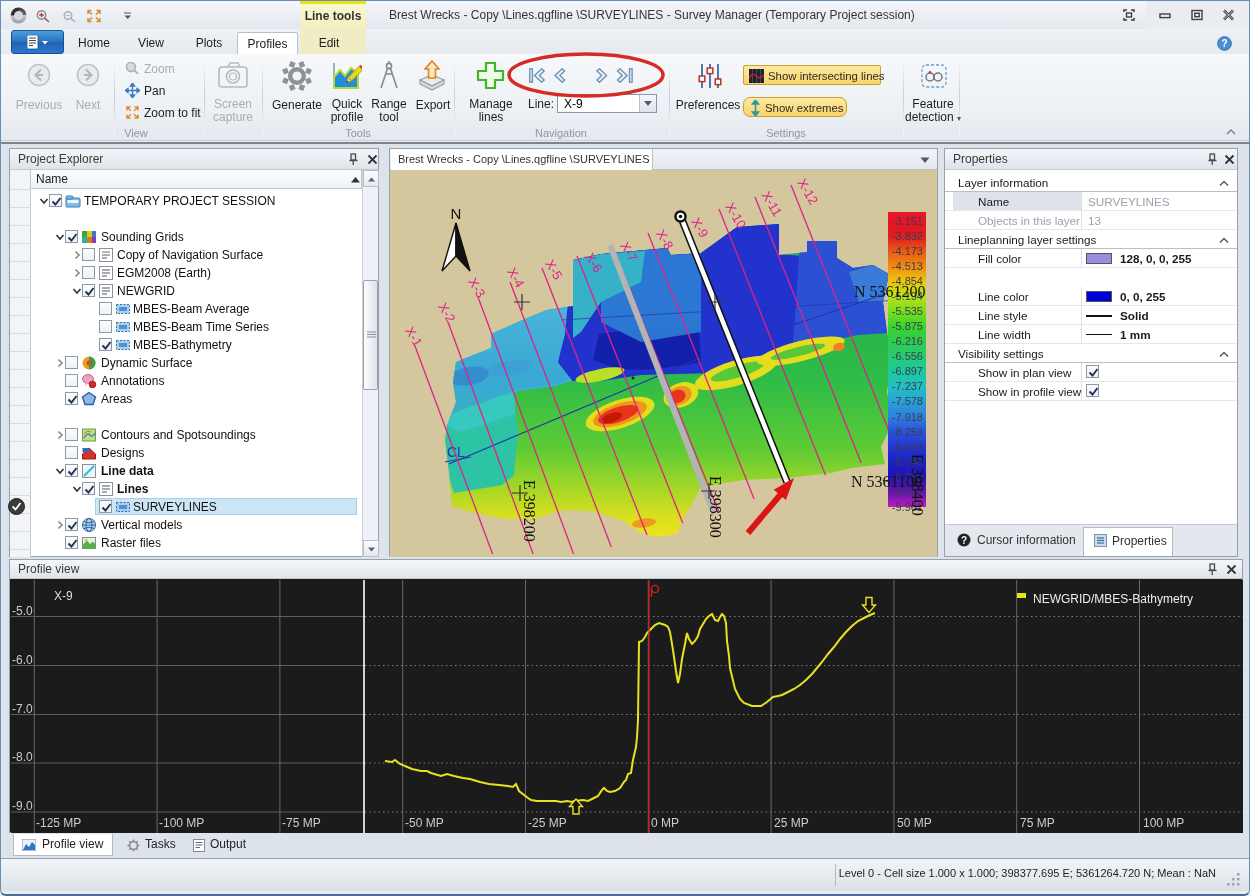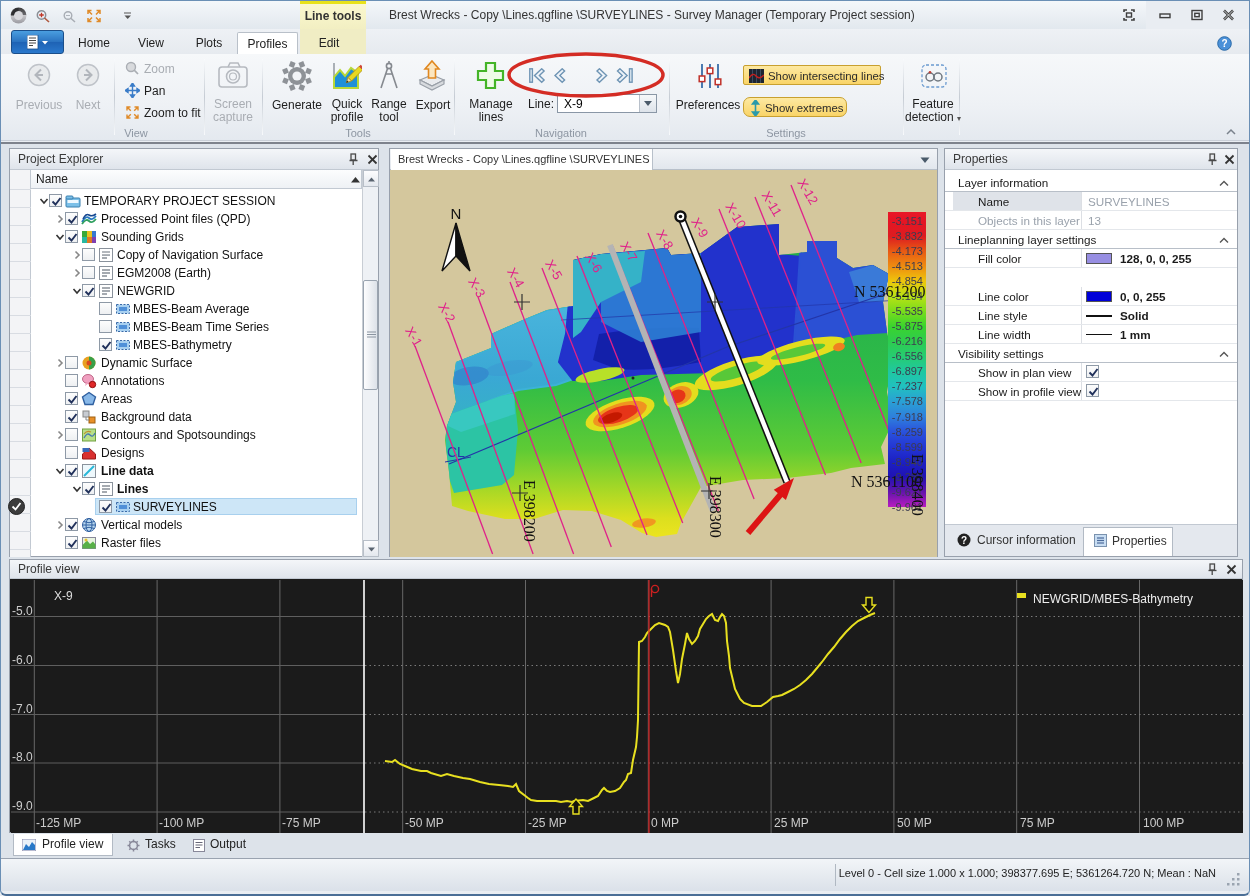--- a/index.html
+++ b/index.html
@@ -313,36 +313,20 @@
             <path d="M2.5 6.5 L5.5 9.5 L10.5 3" fill="none" stroke="#21315b" stroke-width="1.9"></path>
           </svg>
         </div>
 <svg class="ticon" style="left:34px" width="16" height="16">
           <rect x="1" y="5" width="14" height="9" rx="1" fill="#7cc0e8" stroke="#3a80b0"></rect>
           <rect x="1" y="3" width="7" height="3" rx="1" fill="#7cc0e8" stroke="#3a80b0"></rect>
           <rect x="2.5" y="7" width="11" height="3" fill="#eef8ff"></rect>
         </svg>
 <span class="tlabel" style="left:53px;">TEMPORARY PROJECT SESSION</span>
 </div>
-<div class="treerow" style="top:61px;">
-<svg class="exp" style="left:24px" width="10" height="10">
-          <path d="M3.5 1.5 L7 5 L3.5 8.5" fill="none" stroke="#888" stroke-width="1.6"></path>
-        </svg>
-<div class="cb" style="left:34px;">
-          <svg width="13" height="13">
-            <path d="M2.5 6.5 L5.5 9.5 L10.5 3" fill="none" stroke="#21315b" stroke-width="1.9"></path>
-          </svg>
-        </div>
-<svg class="ticon" style="left:50px" width="16" height="16">
-          <path d="M1 11 Q5 4 8 7 T15 5" fill="none" stroke="#2878c0" stroke-width="1.8"></path>
-          <path d="M1 13 Q5 7 8 10 T15 8" fill="none" stroke="#30a060" stroke-width="1.8"></path>
-          <path d="M2 8 Q5 2 8 4 T15 3" fill="none" stroke="#184890" stroke-width="1.6"></path>
-        </svg>
-<span class="tlabel" style="left:70px;">Processed Point files (QPD)</span>
-</div>
 <div class="treerow" style="top:79px;">
 <svg class="exp" style="left:24px" width="10" height="10">
           <path d="M1.5 3 L5 7 L8.5 3" fill="none" stroke="#333" stroke-width="1.6"></path>
         </svg>
 <div class="cb" style="left:34px;">
           <svg width="13" height="13">
             <path d="M2.5 6.5 L5.5 9.5 L10.5 3" fill="none" stroke="#21315b" stroke-width="1.9"></path>
           </svg>
         </div>
 <svg class="ticon" style="left:50px" width="16" height="16">
@@ -450,34 +434,20 @@
 <div class="treerow" style="top:241px;">
 <div class="cb" style="left:34px;">
           <svg width="13" height="13">
             <path d="M2.5 6.5 L5.5 9.5 L10.5 3" fill="none" stroke="#21315b" stroke-width="1.9"></path>
           </svg>
         </div>
 <svg class="ticon" style="left:50px" width="16" height="16">
           <path d="M8 1.5 L14.5 6 L12 13.5 L4 13.5 L1.5 6 Z" fill="#88b8e8" stroke="#3060a0" stroke-width="1.4"></path>
         </svg>
 <span class="tlabel" style="left:70px;">Areas</span>
-</div>
-<div class="treerow" style="top:259px;">
-<div class="cb" style="left:34px;">
-          <svg width="13" height="13">
-            <path d="M2.5 6.5 L5.5 9.5 L10.5 3" fill="none" stroke="#21315b" stroke-width="1.9"></path>
-          </svg>
-        </div>
-<svg class="ticon" style="left:50px" width="16" height="16">
-          <rect x="2" y="2" width="6" height="6" fill="#c8ccd2" stroke="#888"></rect>
-          <rect x="8" y="8" width="6" height="6" fill="#e89028" stroke="#a06010"></rect>
-          <line x1="5" y1="8" x2="5" y2="11" stroke="#888"></line>
-          <line x1="5" y1="11" x2="8" y2="11" stroke="#888"></line>
-        </svg>
-<span class="tlabel" style="left:70px;">Background data</span>
 </div>
 <div class="treerow" style="top:277px;">
 <svg class="exp" style="left:24px" width="10" height="10">
           <path d="M3.5 1.5 L7 5 L3.5 8.5" fill="none" stroke="#888" stroke-width="1.6"></path>
         </svg>
 <div class="cb" style="left:34px;"></div>
 <svg class="ticon" style="left:50px" width="16" height="16">
           <rect x="1.5" y="2" width="13" height="12" fill="#b8e088" stroke="#70a040"></rect>
           <path d="M3 11 Q6 5 9 8 T14 6" fill="none" stroke="#4878b0" stroke-width="1.3"></path>
           <path d="M3 7 Q6 3 10 5" fill="none" stroke="#c09030" stroke-width="1.2"></path>

